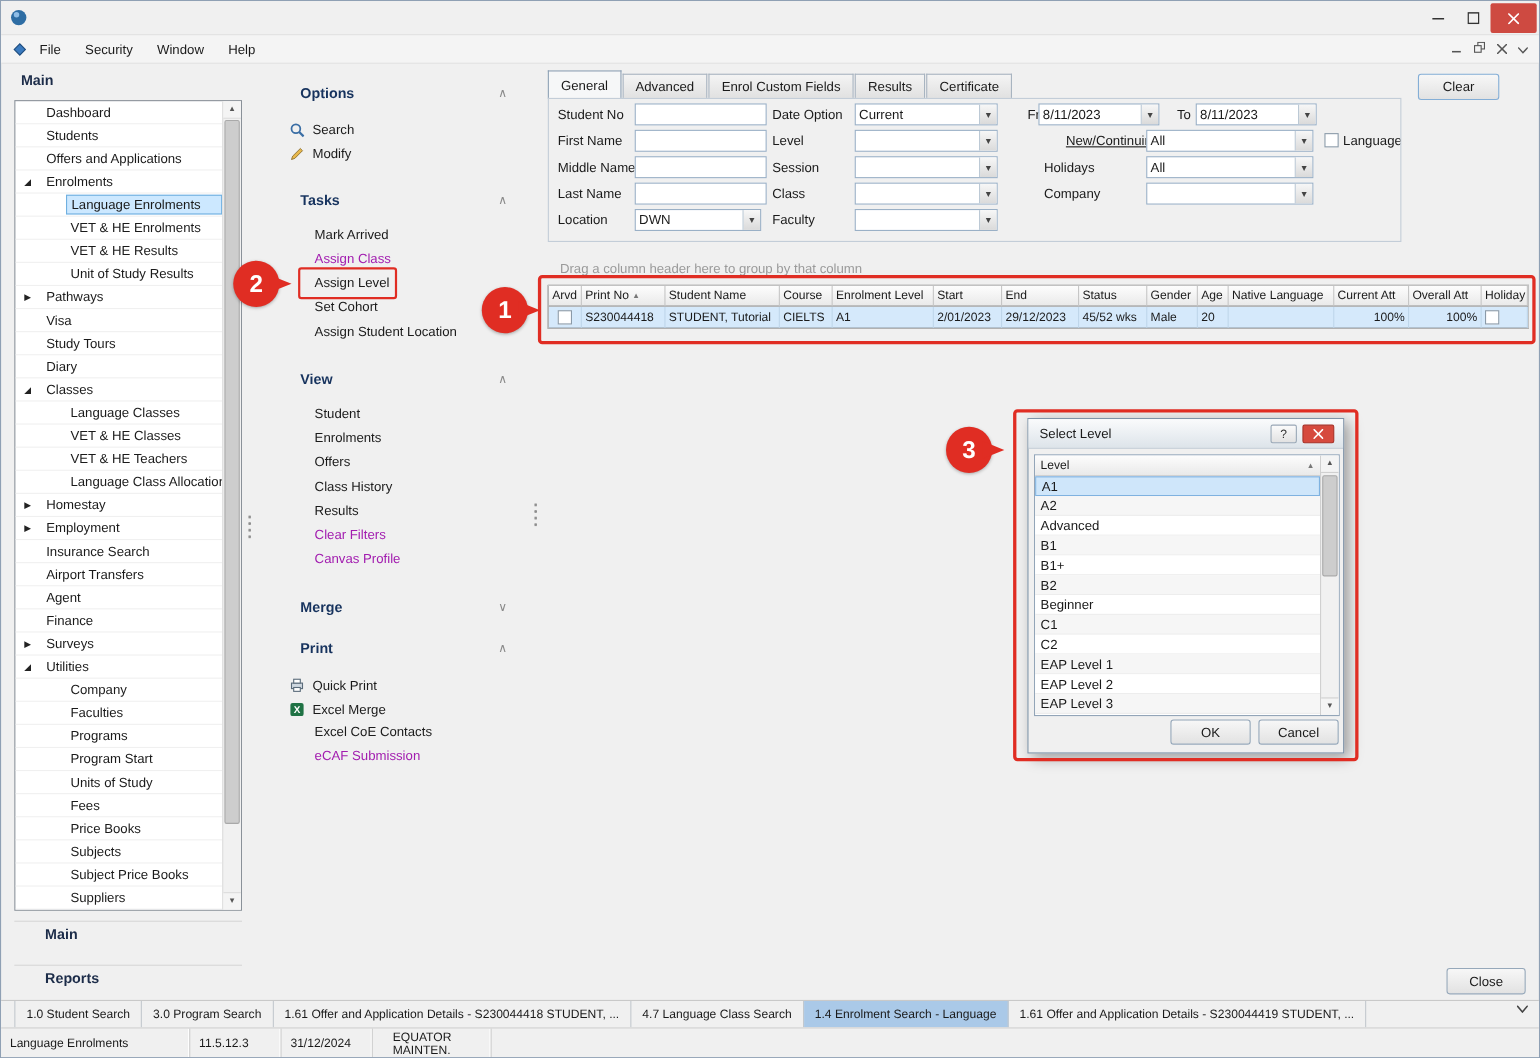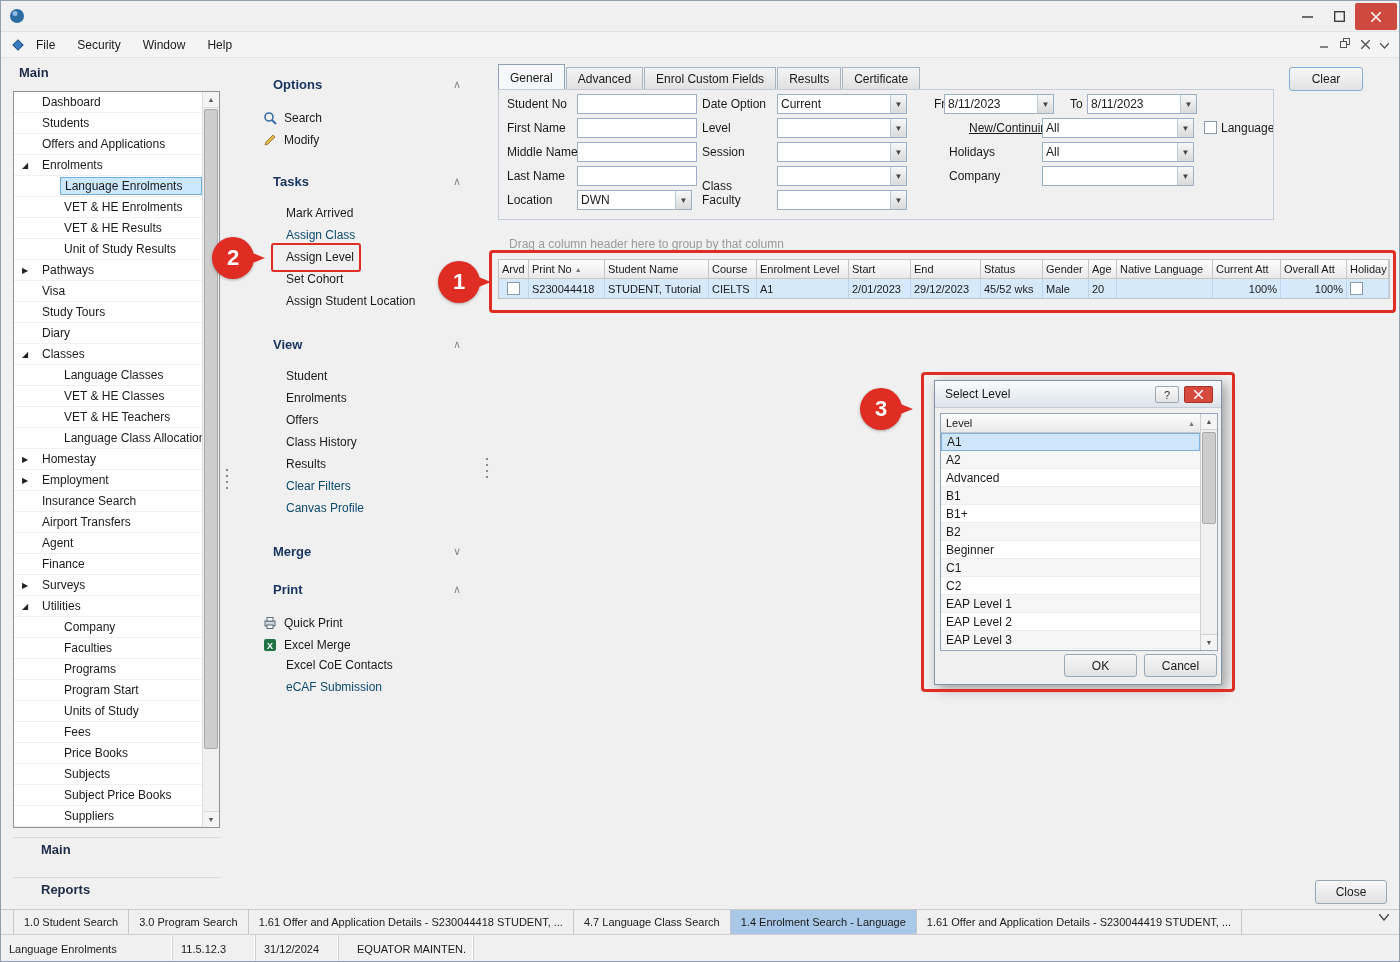--- a/index.html
+++ b/index.html
@@ -37,21 +37,21 @@
 .ts-thumb{position:absolute;left:1px;top:17px;width:14px;height:640px;background:#cdcdcd;border:1px solid #a9a9a9;border-radius:2px;}
 .group-label{position:absolute;left:12px;width:207px;height:24px;display:flex;align-items:center;padding-left:28px;font-weight:bold;font-size:13px;color:#1c2c49;border-top:1px solid #d8d8d8;}
 
 
 .taskpanel{position:absolute;left:232px;top:57px;width:256px;height:848px;}
 .tp-header{position:absolute;left:0;width:100%;height:20px;}
 .tp-title{position:absolute;left:40px;top:0;font-weight:bold;font-size:13px;color:#17335e;}
 .tp-chev{position:absolute;right:28px;top:1px;color:#8a8a8a;font-size:11px;}
 .tp-item{position:absolute;left:53px;height:18px;font-size:12px;white-space:nowrap;cursor:default;}
 .tp-item.has-icon{left:30px;display:flex;align-items:center;gap:7px;}
-.tp-item.disabled{color:#0c4a6e;}
+.tp-item.disabled{color:#a21caf;}
 .tp-icon{display:flex;width:14px;height:14px;}
 .assign-level-box{position:absolute;left:38px;width:90px;height:29px;border:2px solid #e02d23;border-radius:3px;z-index:30;}
 
 
 .splitter-dots{position:absolute;width:4px;height:24px;background-image:radial-gradient(circle,#8d8d8d 1px,transparent 1.6px);background-size:4px 6px;}
 
 
 .search-tabs{position:absolute;left:497px;top:63px;display:flex;align-items:flex-end;height:26px;}
 .stab{height:23px;padding:0 11px;display:flex;align-items:center;font-size:12px;background:linear-gradient(#f4f4f4,#e0e0e0);border:1px solid #a8b4c0;border-bottom:none;margin-right:1px;}
 .stab.active{height:26px;background:#f6f7f8;border-color:#8da0b4;}
@@ -445,21 +445,21 @@
     <span class="flabel" style="left:203px;top:31px;">Level</span>
     <div class="combo" style="left:278px;top:28px;width:130px;">
       <span class="combo-val"></span>
         <span class="combo-btn">▼</span>
     </div>
     <span class="flabel" style="left:203px;top:55px;">Session</span>
     <div class="combo" style="left:278px;top:52px;width:130px;">
       <span class="combo-val"></span>
         <span class="combo-btn">▼</span>
     </div>
-    <span class="flabel" style="left:203px;top:89px;">Class</span>
+    <span class="flabel" style="left:203px;top:79px;">Class</span>
     <div class="combo" style="left:278px;top:76px;width:130px;">
       <span class="combo-val"></span>
         <span class="combo-btn">▼</span>
     </div>
     <span class="flabel" style="left:203px;top:103px;">Faculty</span>
     <div class="combo" style="left:278px;top:100px;width:130px;">
       <span class="combo-val"></span>
         <span class="combo-btn">▼</span>
     </div>
 
@@ -646,16 +646,16 @@
     </div>
   <span class="tabs-chevron">
       <svg width="10" height="7">
         <polyline points="0,0 5,6 10,0" fill="none" stroke="#444" stroke-width="1.4"></polyline>
       </svg>
     </span>
   <div class="status-bar" id="status-bar">
       <div class="status-panel" style="width: 172px;">Language Enrolments</div>
       <div class="status-panel" style="width: 83px;">11.5.12.3</div>
       <div class="status-panel" style="width: 83px;">31/12/2024</div>
-      <div class="status-panel" style="width: 135px; padding-left: 18px;">EQUATOR MAINTEN.</div>
+      <div class="status-panel" style="width: 108px; padding-left: 18px;">EQUATOR MAINTEN.</div>
     </div>
 
 </div>
 
 </body></html>

